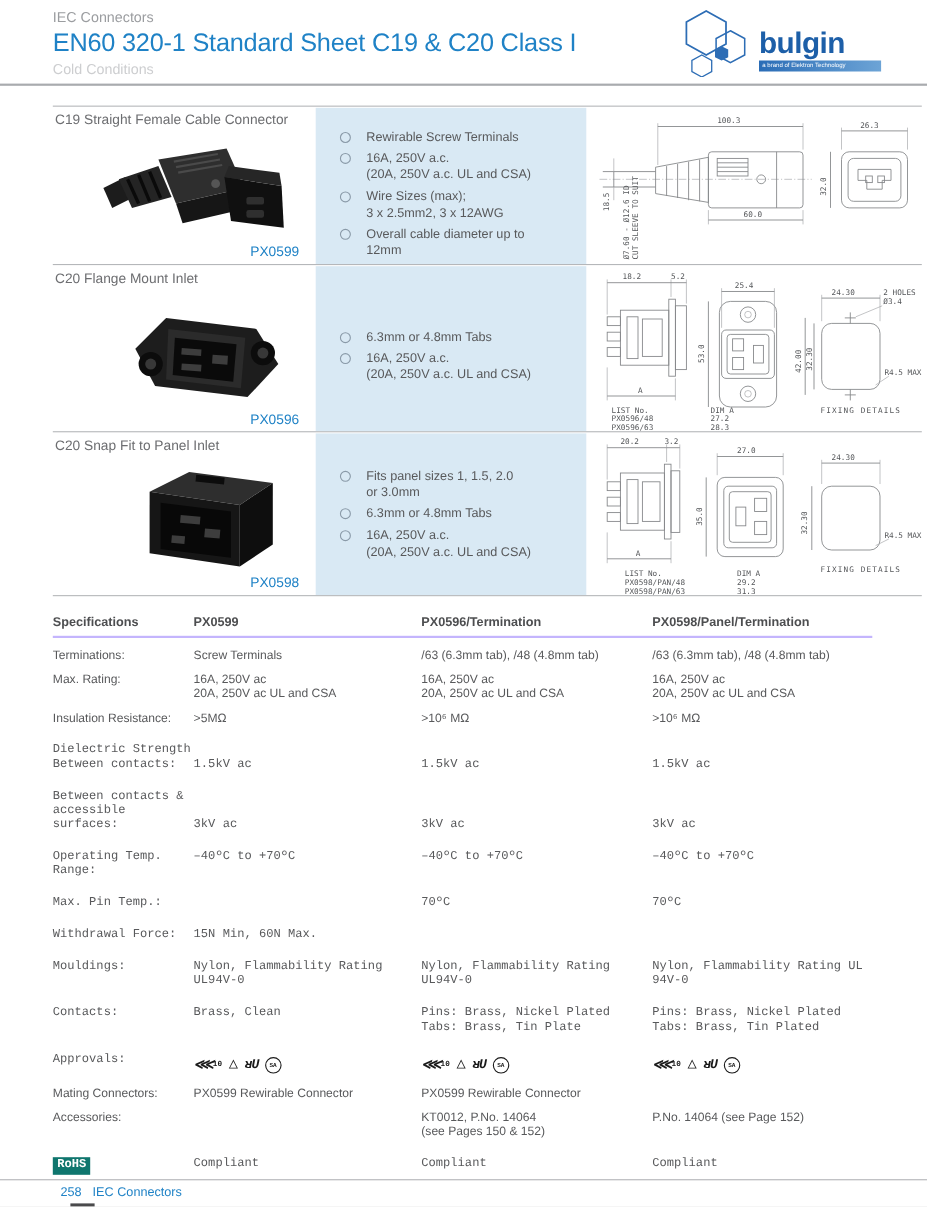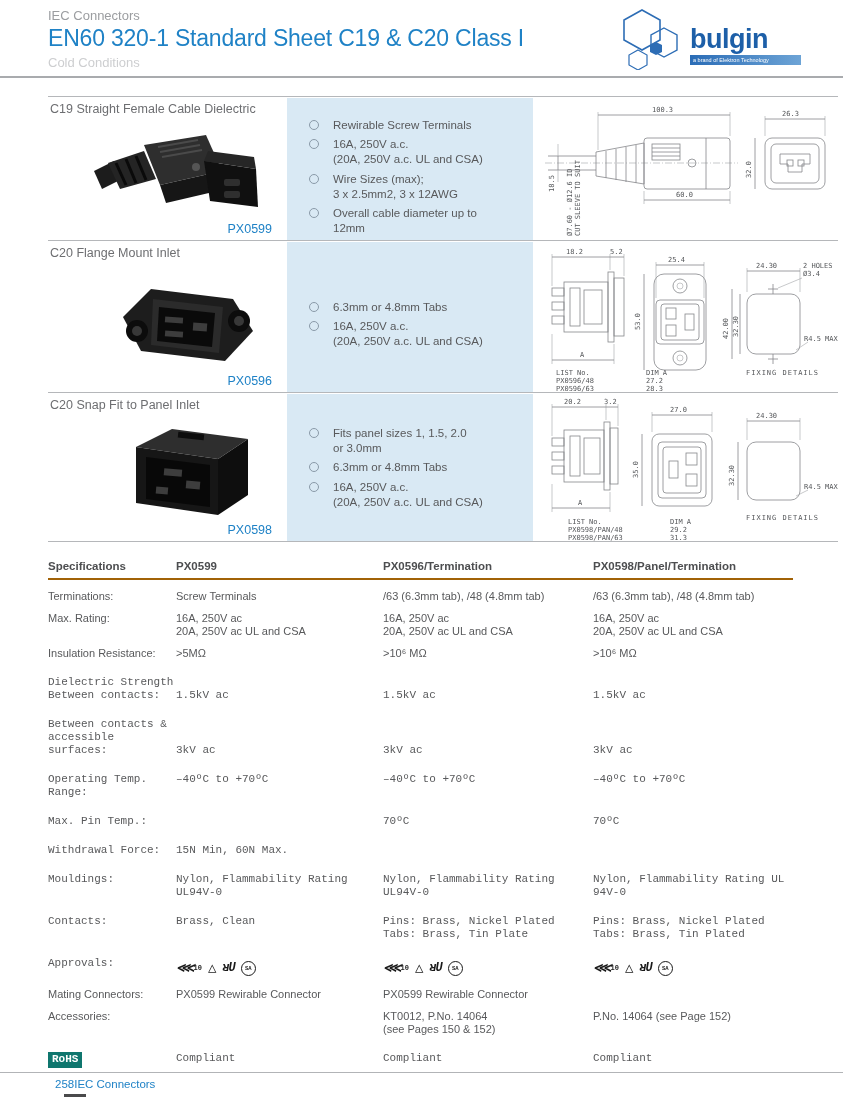--- a/index.html
+++ b/index.html
@@ -29,21 +29,21 @@
   .bmark{flex:0 0 auto;width:8px;height:8px;border:1.4px solid #8a9aa8;border-radius:50%;
          margin-top:2px;margin-right:14px;background:transparent;}
   .btext{font-size:11.5px;line-height:1.32;color:#58595b;white-space:pre-line;}
   .drawing{position:absolute;left:492px;top:3px;}
   .dtext{font-family:"DejaVu Sans Mono", monospace;font-size:7px;fill:#55575a;}
   .dline{stroke:#85878a;stroke-width:0.8;fill:none;}
   .dthin{stroke:#a3a5a8;stroke-width:0.6;fill:none;}
   
   .spec{position:absolute;left:48px;top:560px;width:745px;}
   .shead{display:grid;grid-template-columns:128px 207px 210px 1fr;font-size:11.5px;font-weight:bold;
-         color:#4d4e50;padding-bottom:6px;border-bottom:2px solid #a16207;}
+         color:#4d4e50;padding-bottom:6px;border-bottom:2px solid #c4b5fd;}
   .srows{margin-top:10px;}
   .srow{display:grid;grid-template-columns:128px 207px 210px 1fr;margin-bottom:9px;}
   .srow.align-end{align-items:end;}
   .srow.gap-top{margin-top:16px;font-family:Liberation Mono, monospace;}
   .slabel,.scell{font-size:11px;line-height:13px;white-space:pre-line;color:#58595b;}
   .rohs-badge{display:inline-block;background:#0f766e;color:#fff;font-size:11px;font-weight:bold;
               padding:1px 4px 2px 4px;}
   
   .appr{display:flex;align-items:center;gap:6px;height:22px;}
   .ic{color:#1a1a1a;display:inline-flex;align-items:center;}
@@ -52,21 +52,21 @@
   .ic-enec::after{content:"10";font-size:7px;font-style:normal;margin-left:1px;}
   .ic-vde{font-size:14px;font-weight:bold;}
   .ic-vde::before{content:"△";}
   .ic-ul{font-weight:bold;font-style:italic;font-size:12px;}
   .ic-ul::before{content:"ᴚU";letter-spacing:-1px;}
   .ic-csa{border:1.4px solid #1a1a1a;border-radius:50%;width:13px;height:13px;
           justify-content:center;font-size:5.5px;font-weight:bold;}
   .ic-csa::before{content:"SA";}
   
   .ftr-rule{position:absolute;left:0;top:1072px;width:843px;height:1px;background:#b2b4b7;}
-  .ftr{position:absolute;left:55px;top:1078px;font-size:11.5px;color:#1f82c6;display:flex;}
+  .ftr{position:absolute;left:55px;top:1078px;font-size:11.5px;color:#1f82c6;display:flex;gap:10px;}
   .crop-mark{position:absolute;left:64px;bottom:0;width:22px;height:3px;background:#4a4a4c;}
 </style>
 </head>
 <body>
 
 <div class="page">
 
   <div class="hdr">
     <div class="hdr-cat">IEC Connectors</div>
     <div class="hdr-title">EN60 320-1 Standard Sheet C19 &amp; C20 Class I</div>
@@ -82,21 +82,21 @@
     </svg>
     <div class="logo-txt">
       <div class="logo-brand">bulgin</div>
       <div class="logo-tag">a brand of Elektron Technology</div>
     </div>
   </div>
 
   <div class="hdr-rule"></div>
 
   <div class="section" style="top:96px;height:144px;">
-    <div class="sec-title">C19 Straight Female Cable Dielectric</div>
+    <div class="sec-title">C19 Straight Female Cable Connector</div>
 
     <svg class="photo" style="left:38px;top:30px;" width="200" height="96" viewBox="0 0 200 96">
       <polygon points="8,44 28,34 36,52 16,62" fill="#1c1c1c"></polygon>
       <polygon points="22,36 58,24 70,52 34,62" fill="#242424"></polygon>
       <line x1="30" y1="36" x2="40" y2="58" stroke="#0a0a0a" stroke-width="3"></line>
       <line x1="40" y1="32" x2="50" y2="56" stroke="#0a0a0a" stroke-width="3"></line>
       <line x1="50" y1="29" x2="60" y2="53" stroke="#0a0a0a" stroke-width="3"></line>
       <polygon points="58,18 120,8 136,44 74,58" fill="#2e2e2e"></polygon>
       <polygon points="74,58 136,44 140,62 80,76" fill="#161616"></polygon>
       <line x1="72" y1="20" x2="112" y2="13" stroke="#4a4a4a" stroke-width="2"></line>

